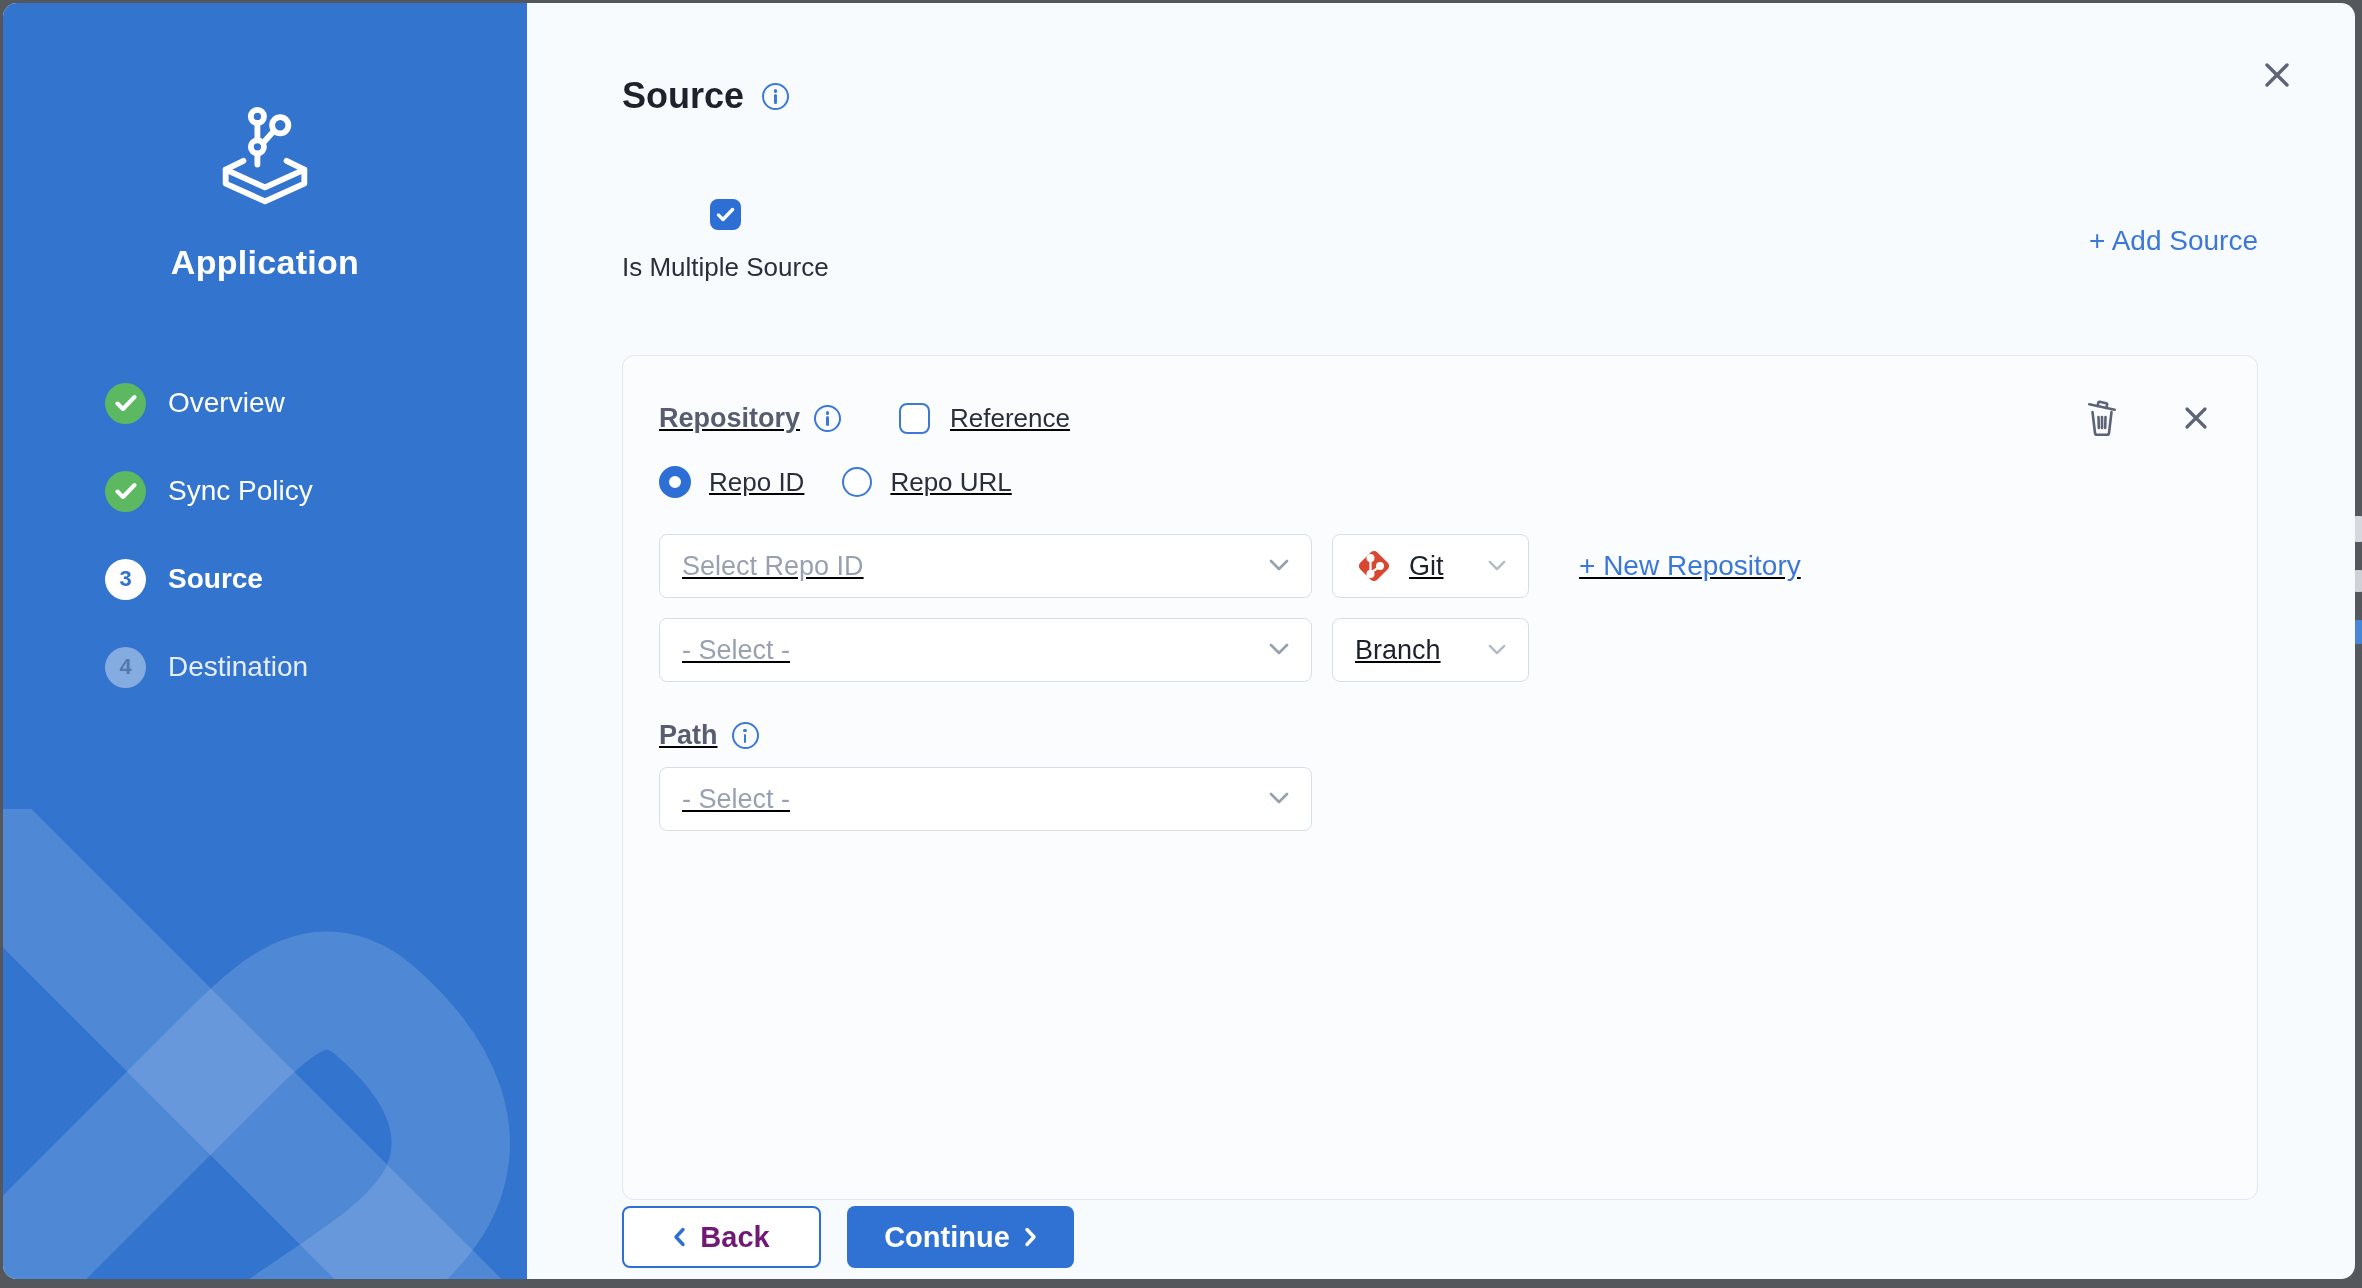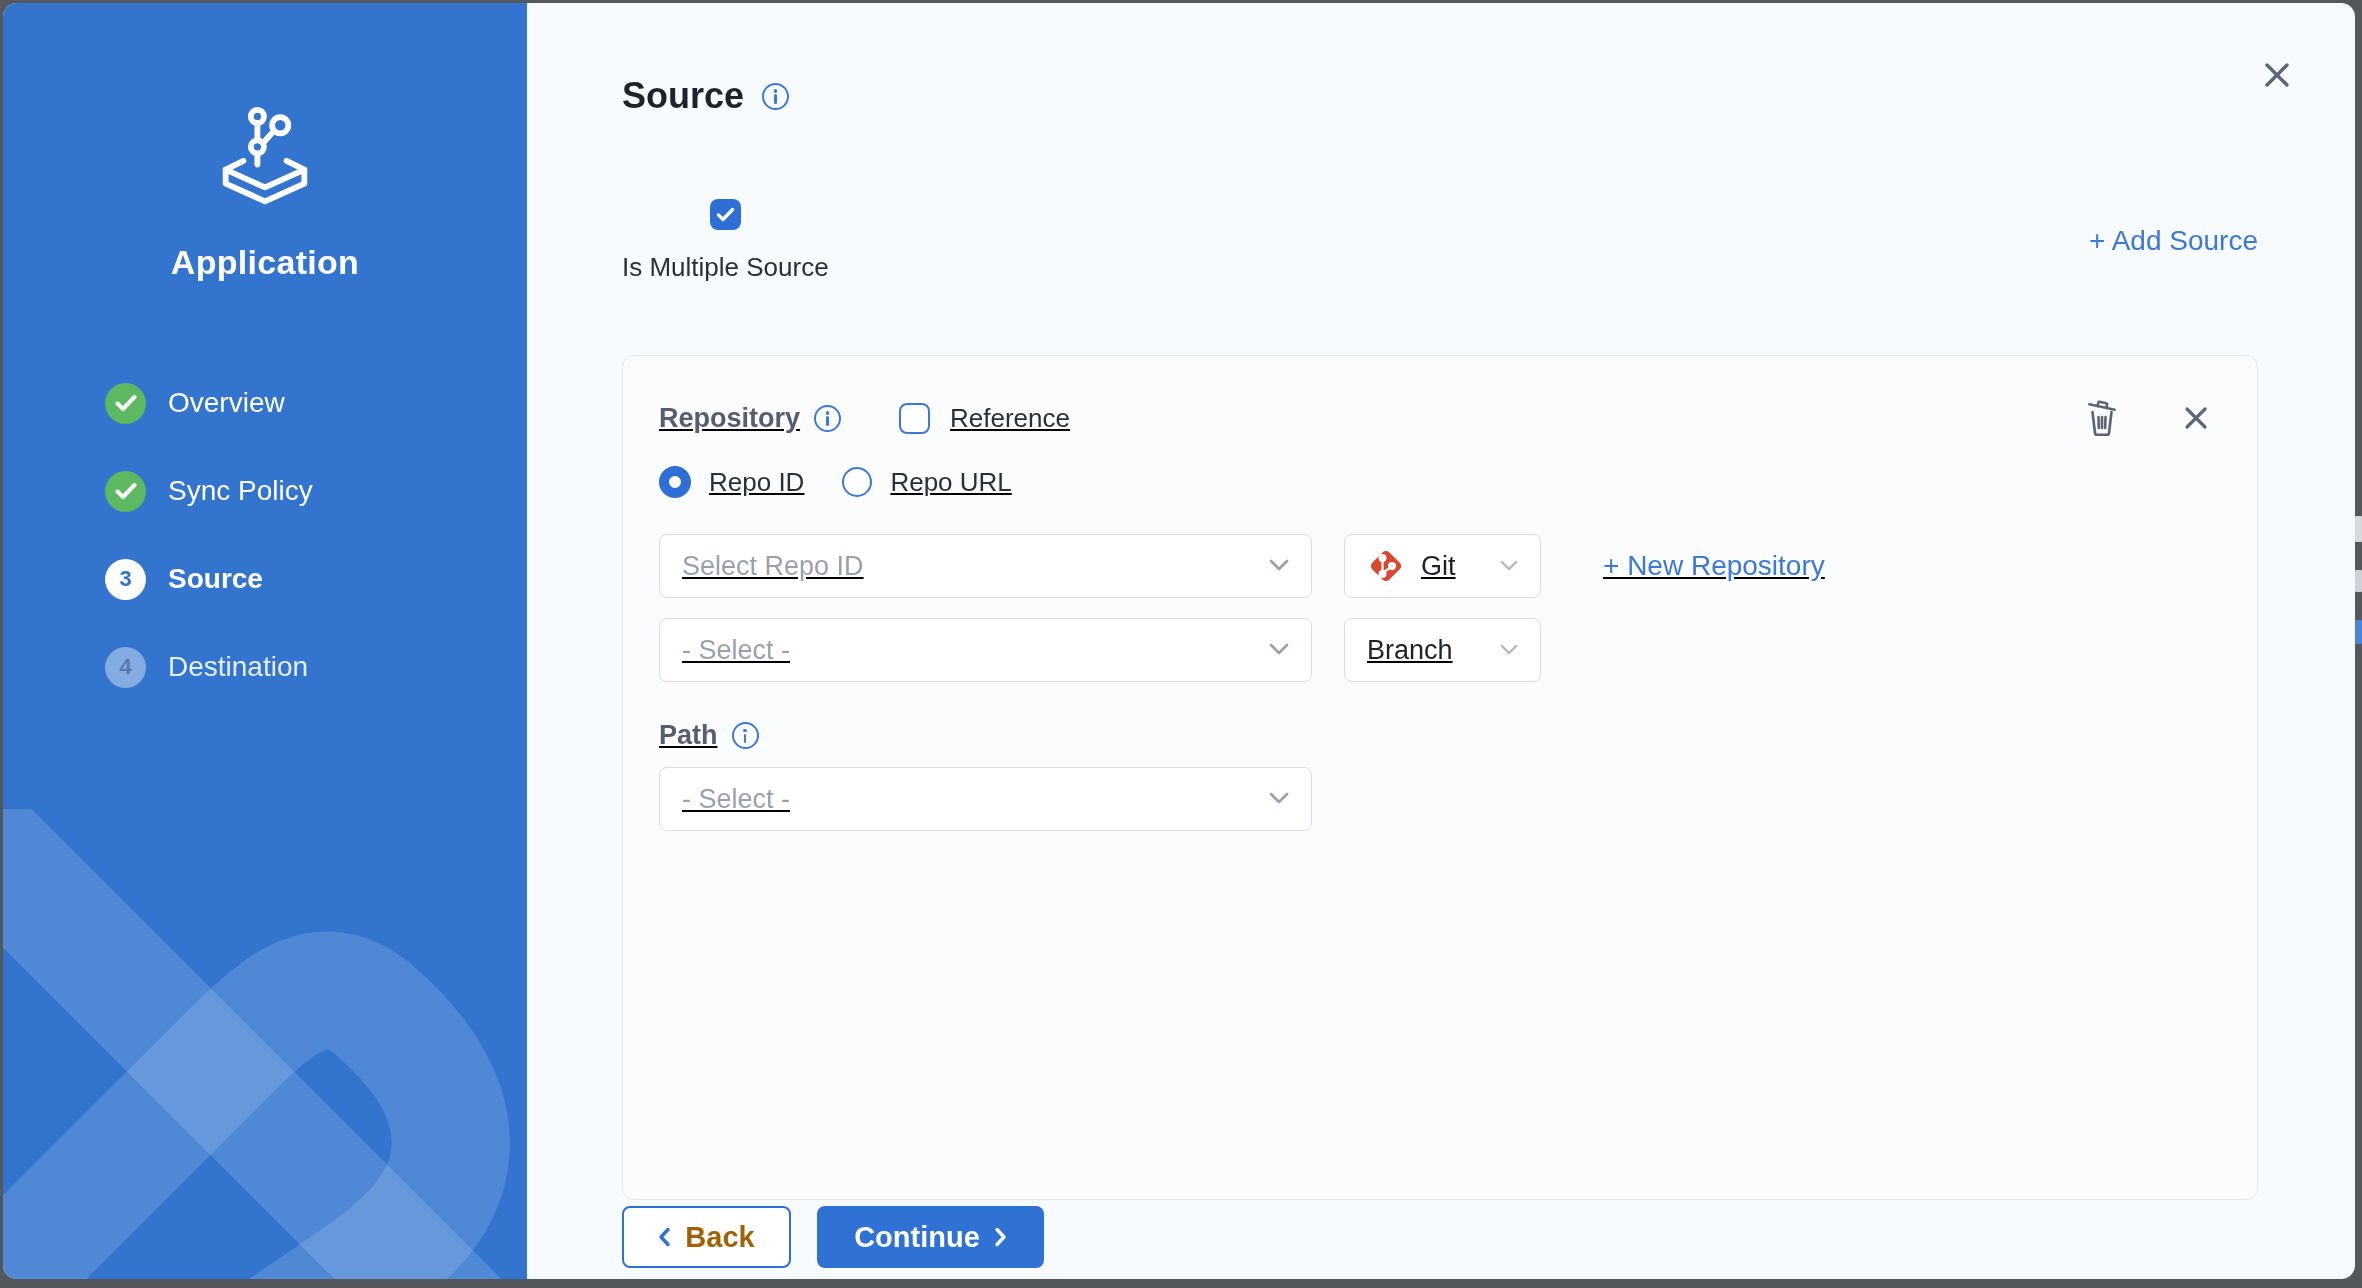--- a/index.html
+++ b/index.html
@@ -78,21 +78,21 @@
   .radio-on {
     width:32px; height:32px; border-radius:50%; background:#fff;
     border:10px solid #2e6fd6; flex-shrink:0;
   }
   .radio-off {
     width:30px; height:30px; border-radius:50%; background:#fff;
     border:2.6px solid #3b78d7; flex-shrink:0;
   }
   .radio-label { font-size:26px; color:#2a2f3a; margin-left:18px; }
   .radio-gap { margin-left:38px; }
-  .select-row { display:flex; align-items:center; margin-top:36px;gap:12px; }
+  .select-row { display:flex; align-items:center; margin-top:36px; }
   .select {
     height:64px; background:#fff; border:1.5px solid #d9dde6; border-radius:8px;
     display:flex; align-items:center; padding:0 22px; cursor:pointer;
   }
   .select.wide { width:653px; }
   .select.small { width:197px; margin-left:20px; }
   .placeholder { font-size:27px; color:#99a0b0; }
   .select-value { font-size:27px; color:#1c212b; }
   .select .chev { margin-left:auto; }
   .git-badge { margin-right:16px; display:flex; }
@@ -101,21 +101,21 @@
   .sub-label.path { margin-top:38px; }
   .sub-label .field-label { font-weight:700; }
   .select-row.tight { margin-top:20px; }
   .select-row.tight2 { margin-top:16px; }
   
   .footer { display:flex; gap:26px; margin-top:6px; }
   .btn {
     height:62px; border-radius:8px; display:flex; align-items:center; justify-content:center;
     gap:14px; font-size:29px; font-weight:700; cursor:pointer;
   }
-  .btn-back { width:169px; background:#fff; border:2.5px solid #2e6fd6; color:#a16207; }
+  .btn-back { width:199px; background:#fff; border:2.5px solid #2e6fd6; color:#701a75; }
   .btn-continue { width:227px; background:#2f72d3; color:#fff; border:none; }
   
   .edge-frag { position:absolute; right:0; width:7px; border-radius:1px; }
 </style>
 </head>
 <body>
 
 <div class="modal">
 
   <div class="sidebar">

